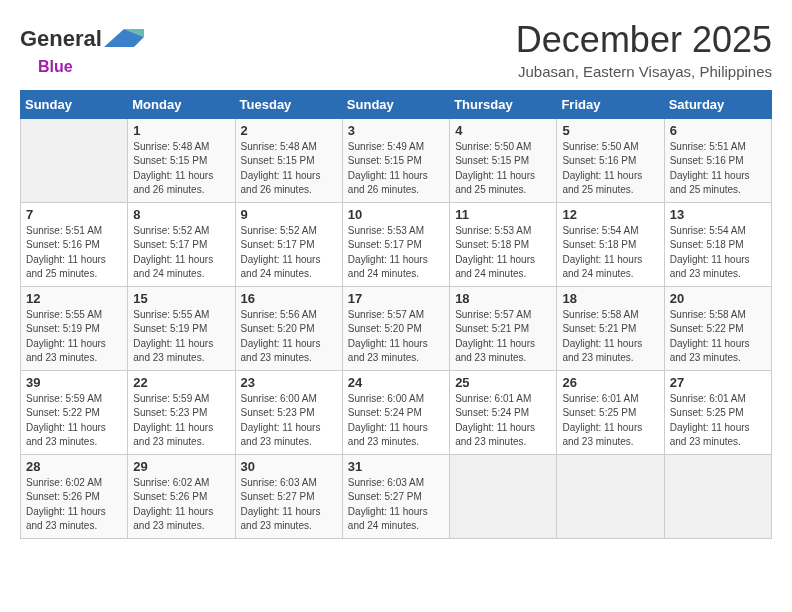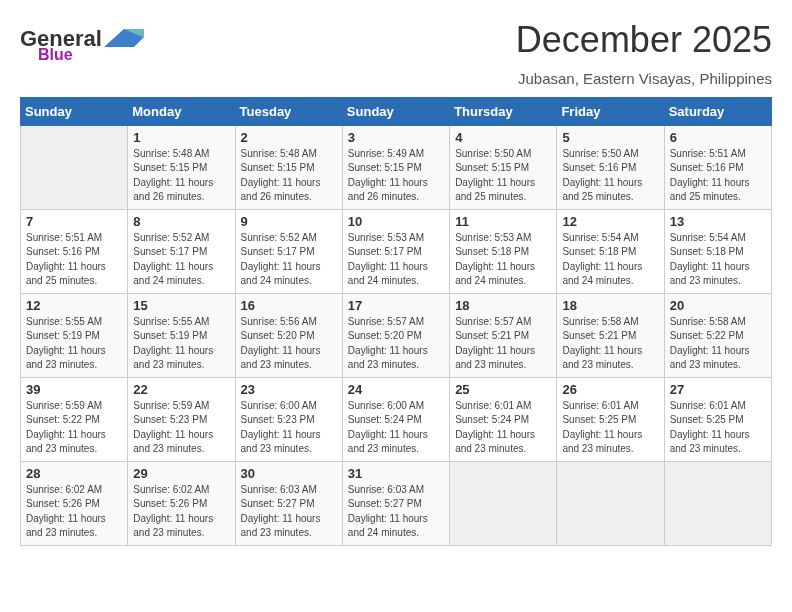--- a/index.html
+++ b/index.html
@@ -14,40 +14,41 @@
       display: flex;
       align-items: flex-start;
       justify-content: space-between;
       margin-bottom: 10px;
     }
     .logo {
       display: flex;
       flex-direction: column;
       align-items: flex-start;
       margin-top: 6px;
+      gap: 12px;
     }
     .logo-icon {
       width: 40px;
       height: 18px;
       margin-left: 48px;
       margin-top: -4px;
     }
     .title-area {
       text-align: right;
     }
     .month-title {
       font-size: 36px;
       font-weight: normal;
       color: #333;
       line-height: 1.1;
     }
     .location-title {
       font-size: 15px;
       color: #555;
-      margin-top: 10px;
+      margin-top: 3px;
     }
     .calendar-table {
       width: 100%;
       border-collapse: collapse;
       font-size: 11.5px;
     }
     .calendar-table th {
       background-color: #2a6db5;
       color: #fff;
       padding: 6px 4px;

